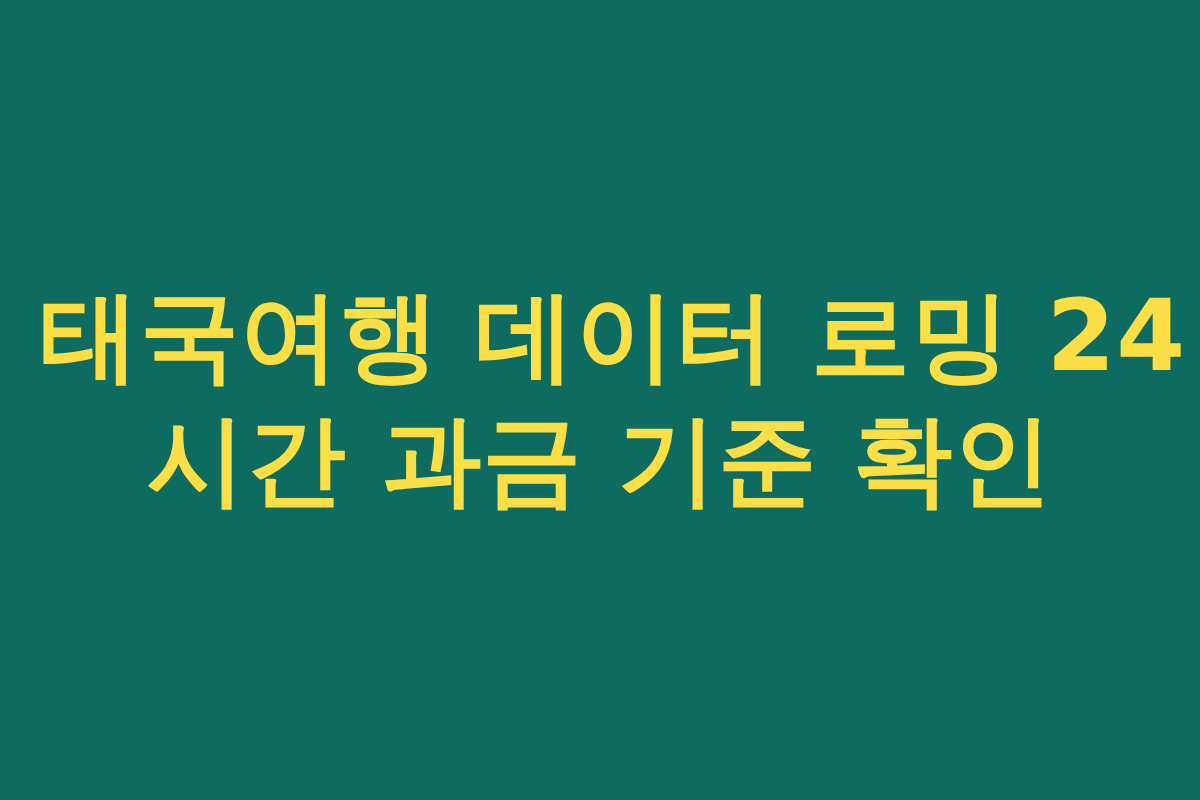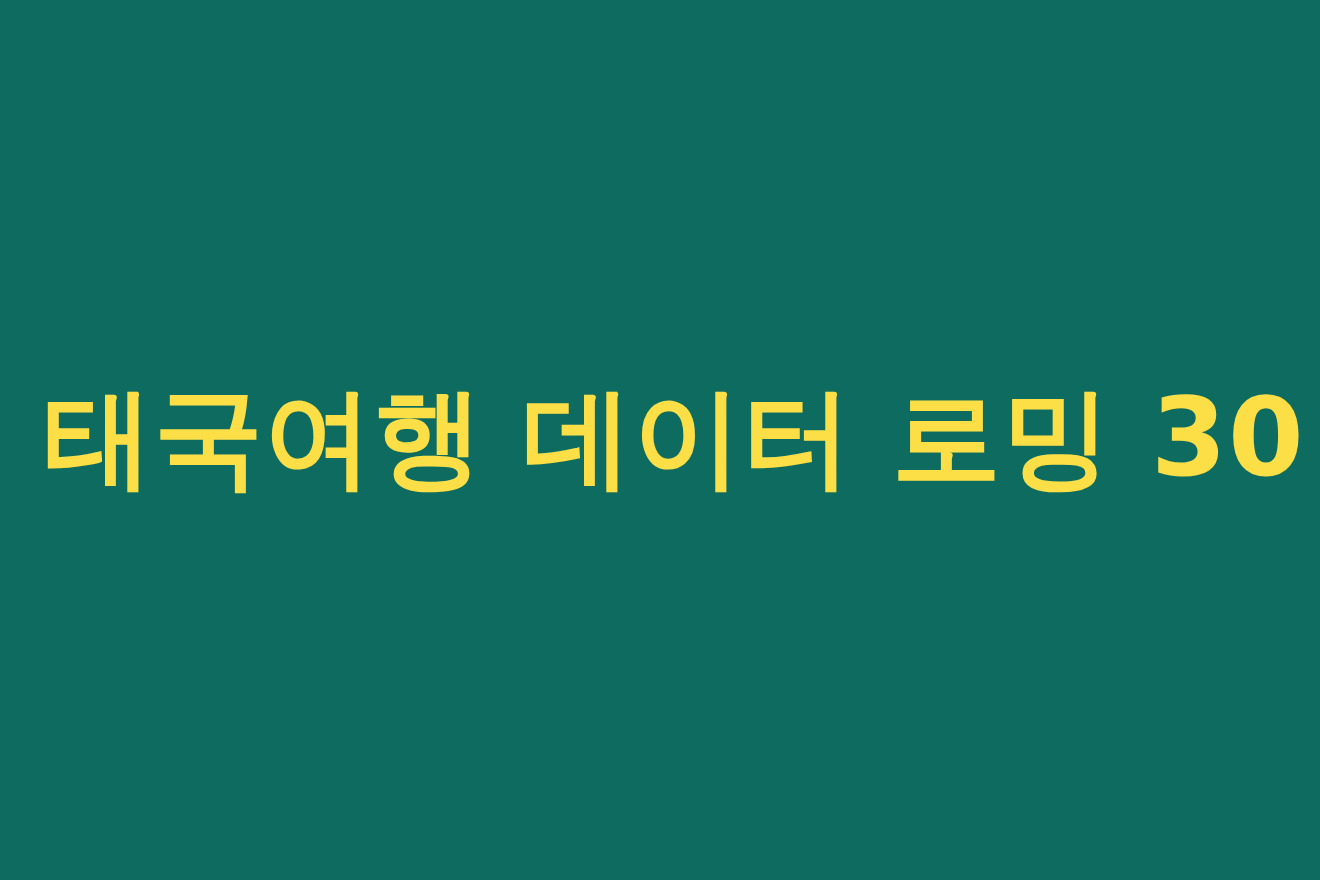--- a/index.html
+++ b/index.html
@@ -53,15 +53,16 @@
   .headline-line.line-2 {
     font-size: 99px;
     letter-spacing: 1px;
   }
 </style>
 </head>
 <body>
 
 <div id="banner" style="background: rgb(14, 107, 95);">
   <div id="headline-block">
-    <span class="headline-line line-1" style="color: rgb(252, 222, 71);">태국여행 데이터 로밍 30</span>
+    <span class="headline-line line-1" style="color: rgb(252, 222, 71);">태국여행 데이터 로밍 24</span>
+    <span class="headline-line line-2" style="color: rgb(252, 222, 71);">시간 과금 기준 확인</span>
   </div>
 </div>
 
 </body></html>

